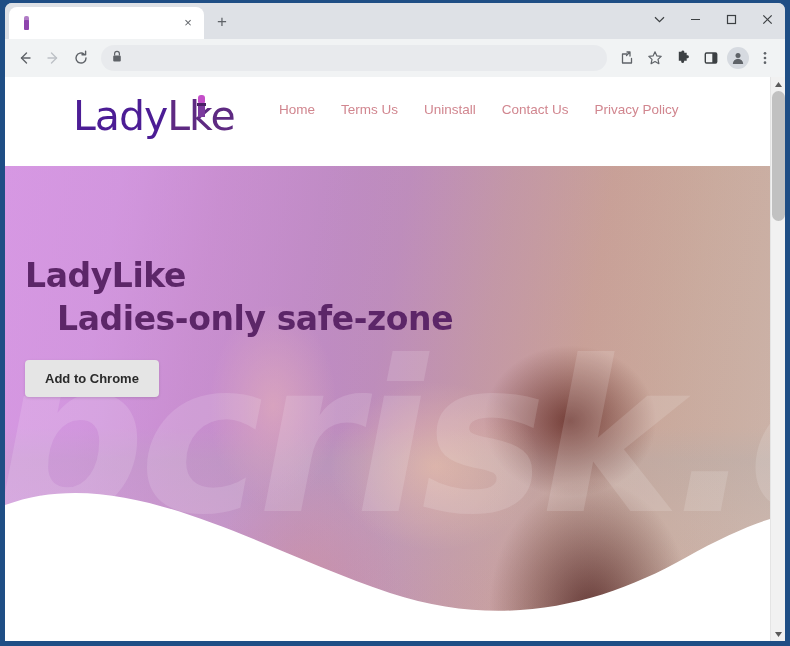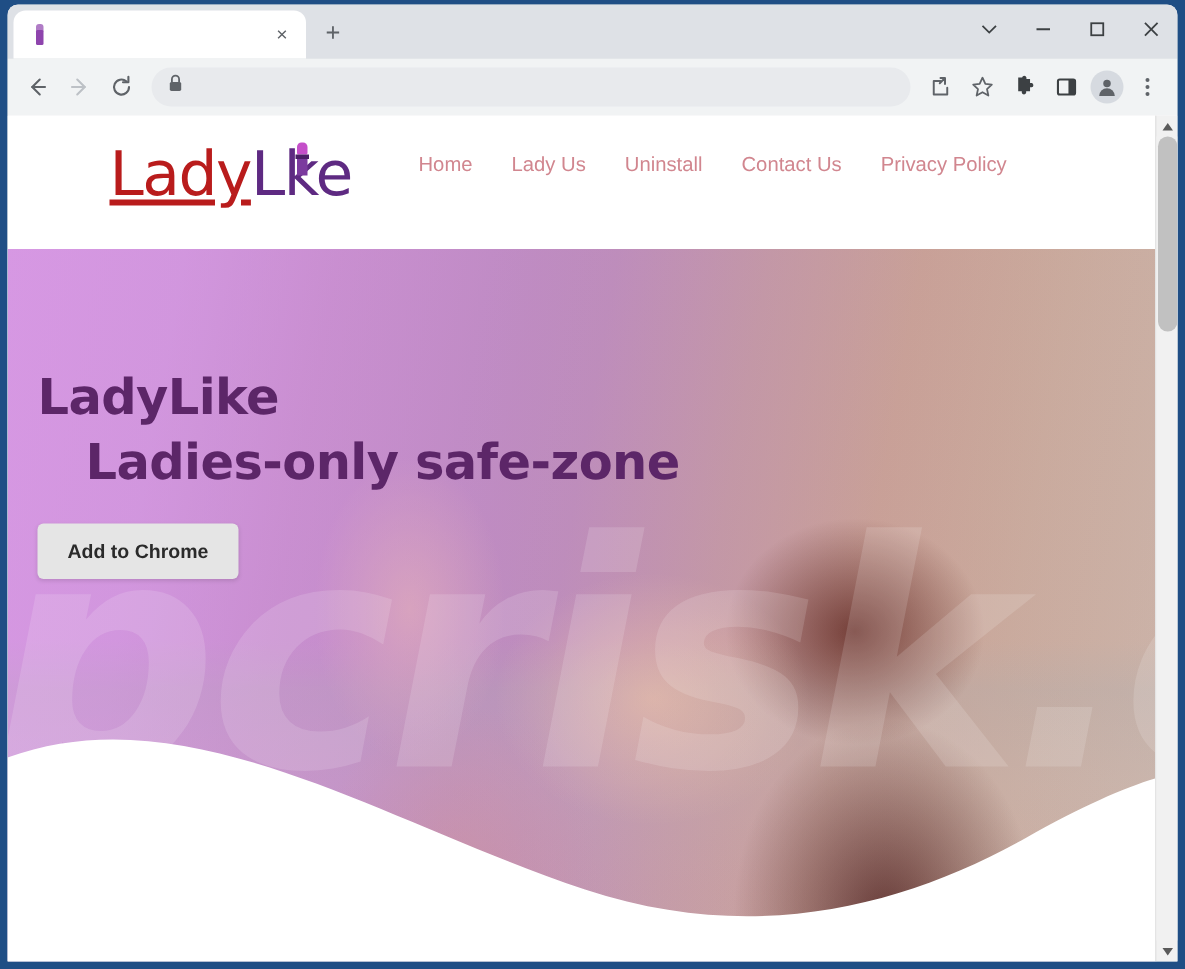--- a/index.html
+++ b/index.html
@@ -190,21 +190,21 @@
     position: relative;
   }
   #logo-text {
     font-family: "DejaVu Sans", sans-serif;
     font-size: 41px;
     font-weight: 400;
     letter-spacing: -1px;
     line-height: 50px;
     white-space: nowrap;
   }
-  #logo-text .lady { color: #b91c1c; text-decoration: underline; }
+  #logo-text .lady { color: #4c1d95; }
   #logo-text .like-l { color: #5e2a82; }
   #logo-text .like-rest { color: #5e2a82; }
   #logo-lipstick {
     position: absolute;
     left: 124px; top: 4px;
     width: 9px; height: 22px;
   }
   #logo-lipstick .tip {
     position: absolute;
     left: 1px; top: 0;
@@ -302,21 +302,21 @@
     font-weight: 700;
     font-style: italic;
     letter-spacing: -6px;
     color: rgba(255,255,255,0.14);
     white-space: nowrap;
     line-height: 1;
     pointer-events: none;
   }
   #hero-content {
     position: absolute;
-    left: 20px; top: 77px;
+    left: 20px; top: 88px;
     width: 470px;
     z-index: 4;
   }
   #hero-title {
     font-family: "DejaVu Sans", sans-serif;
     font-size: 33px;
     font-weight: 700;
     line-height: 43px;
     color: #5c2668;
     letter-spacing: -0.4px;
@@ -521,21 +521,21 @@
             <div id="logo-lipstick">
               <div class="tip"></div>
               <div class="band"></div>
               <div class="base"></div>
             </div>
           </div>
 
           <div id="site-nav">
             <div id="nav-row-1">
               <a class="nav-link">Home</a>
-              <a class="nav-link">Lady Us</a>
+              <a class="nav-link">Terms Us</a>
               <a class="nav-link">Uninstall</a>
               <a class="nav-link">Contact Us</a>
               <a class="nav-link">Privacy Policy</a>
             </div>
           </div>
         </div>
 
         <div id="hero">
 
           <div id="hero-photo"></div>

